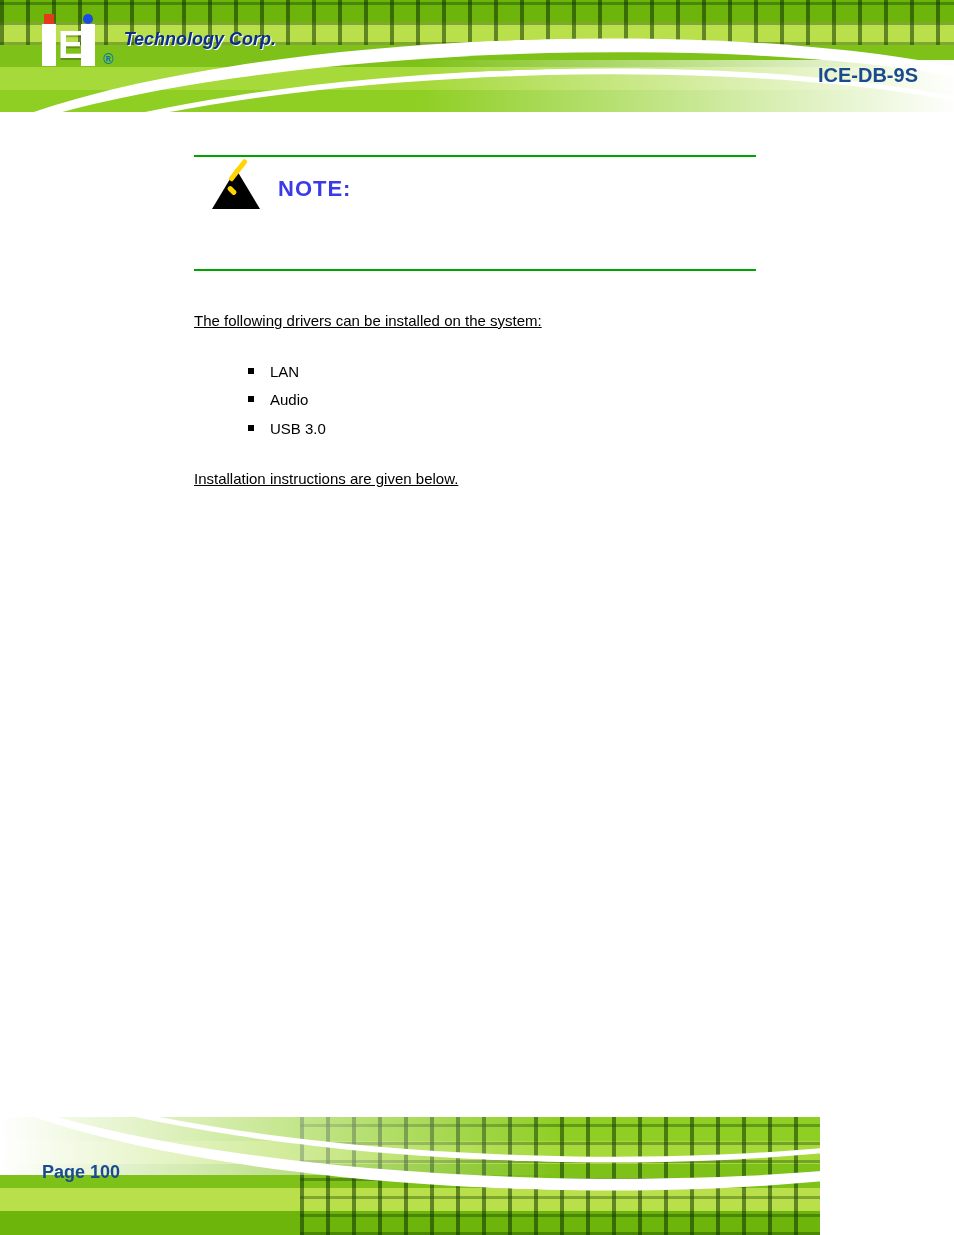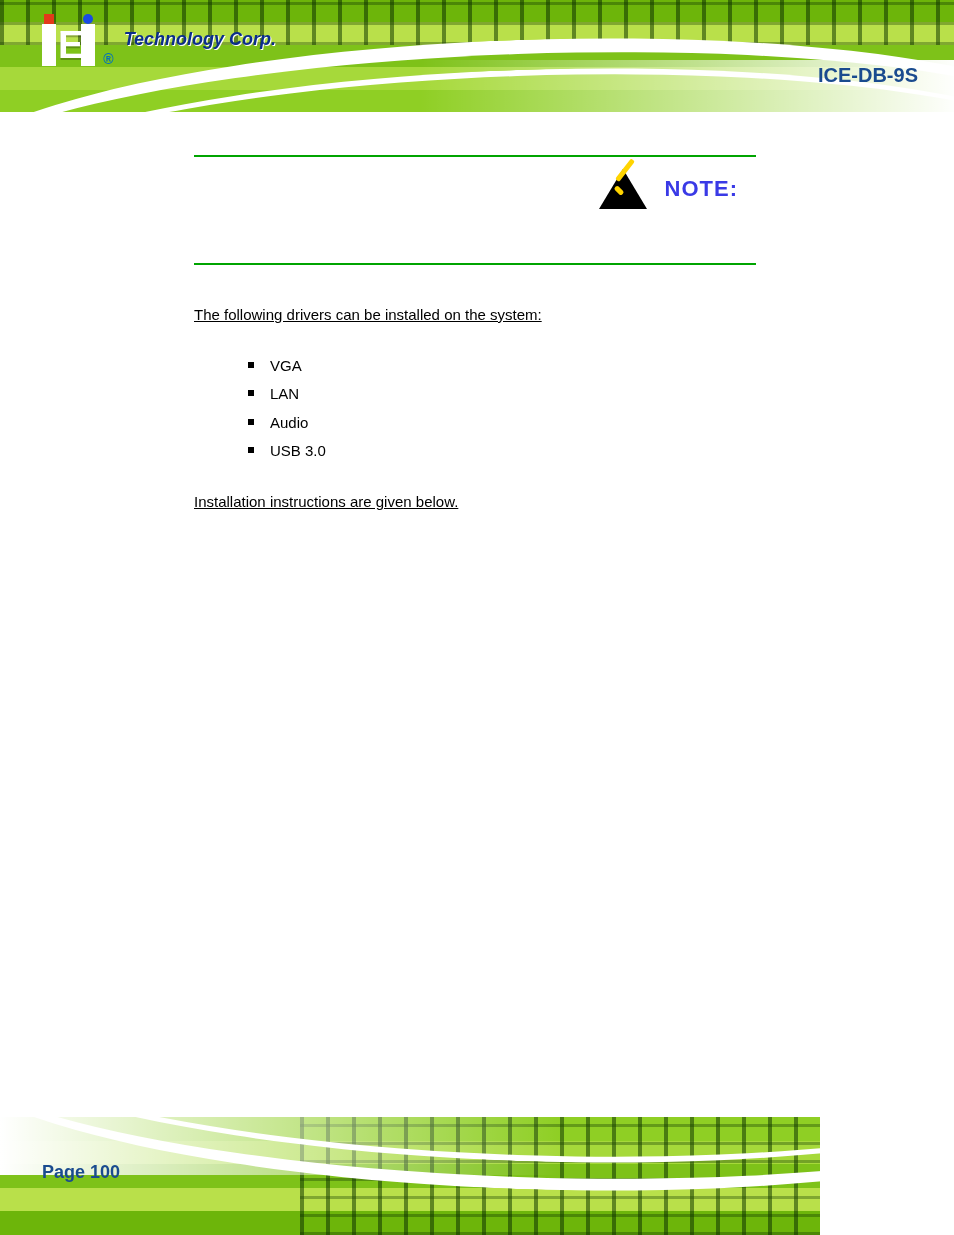--- a/index.html
+++ b/index.html
@@ -110,23 +110,22 @@
   }
 
   .note-box {
     border-top: 2px solid #00a400;
     border-bottom: 2px solid #00a400;
     padding: 12px 18px 30px 18px;
     margin-bottom: 36px;
   }
   .note-head {
     display: flex; align-items: center;
-    margin-bottom: 24px;
+    margin-bottom: 30px;
     gap: 18px;
-    justify-content: flex-end;
   }
   .note-icon {
     width: 48px; height: 40px;
     position: relative;
   }
   .note-icon .tri {
     width: 0; height: 0;
     border-left: 24px solid transparent;
     border-right: 24px solid transparent;
     border-bottom: 40px solid #000000;
@@ -275,21 +274,20 @@
         <div class="tri"></div>
         <div class="check"></div>
       </div>
       <div class="note-title">NOTE:</div>
     </div>
   </div>
 
   <p class="para">The following drivers can be installed on the system:</p>
 
   <ul class="driver-list">
-    <li>VGA</li>
     <li>LAN</li>
     <li>Audio</li>
     <li>USB 3.0</li>
   </ul>
 
   <p class="para" style="margin-top:22px">Installation instructions are given below.</p>
 </div>
 
 <div class="bottom">
   <div class="bg"></div>

